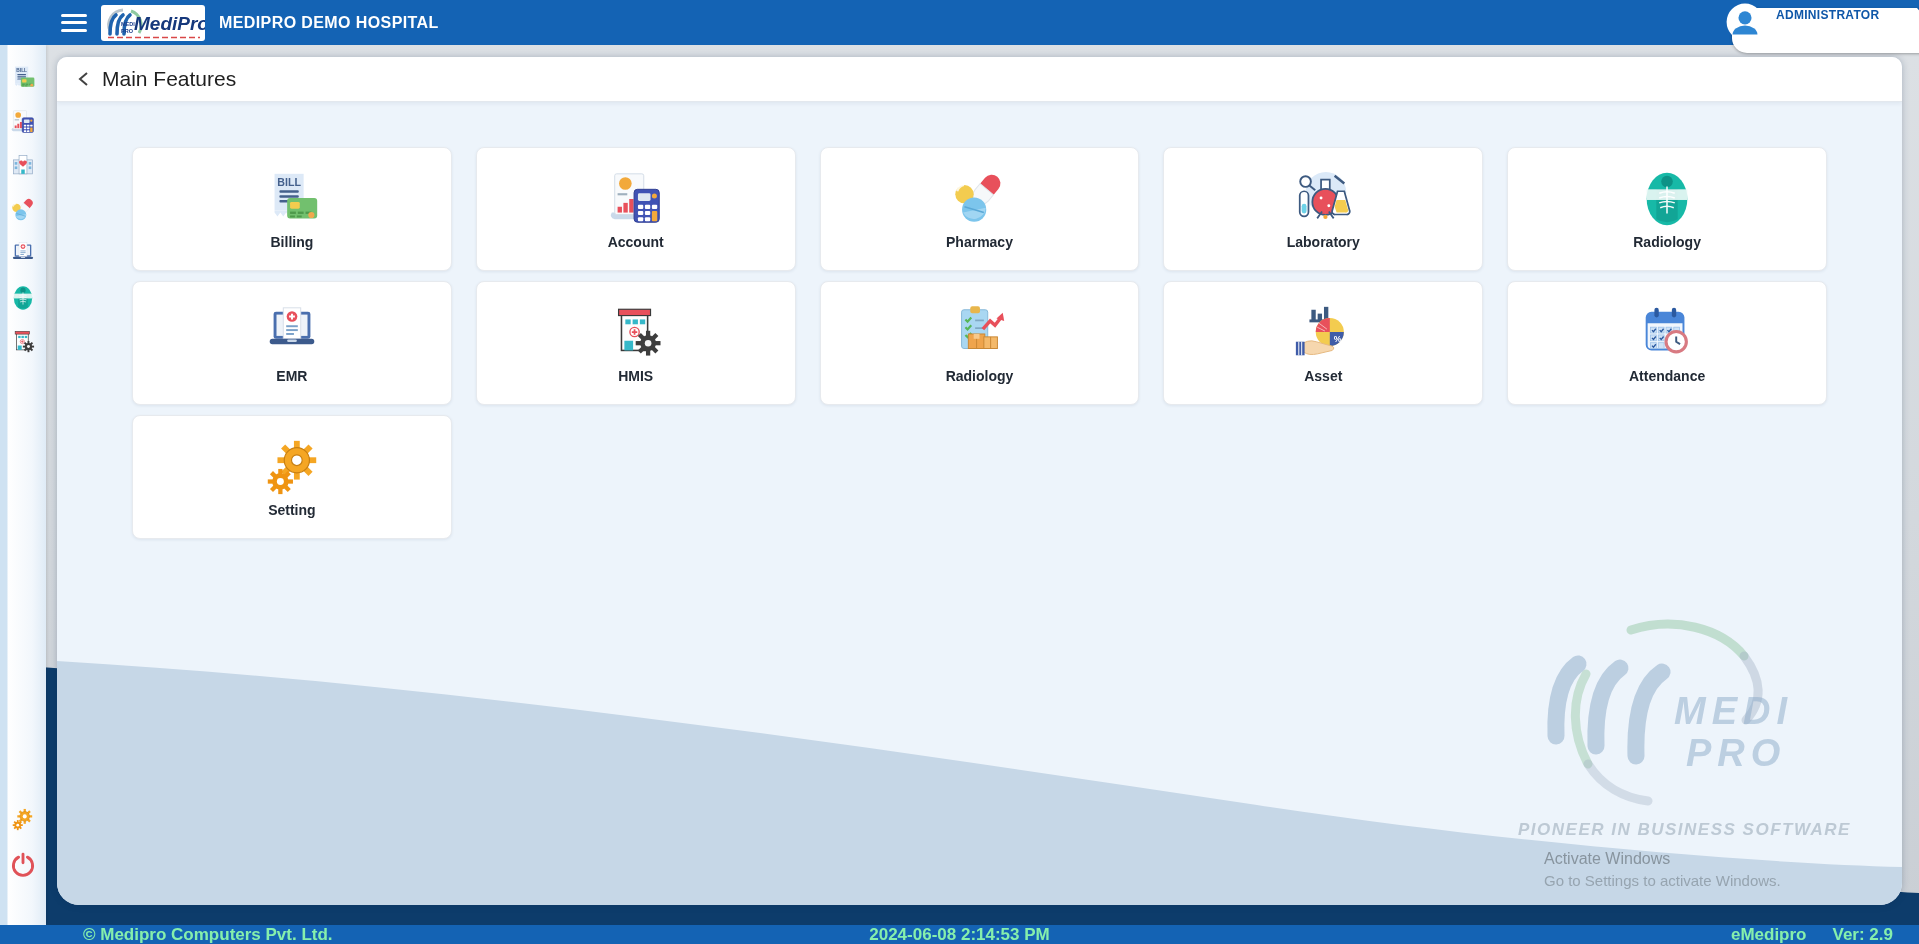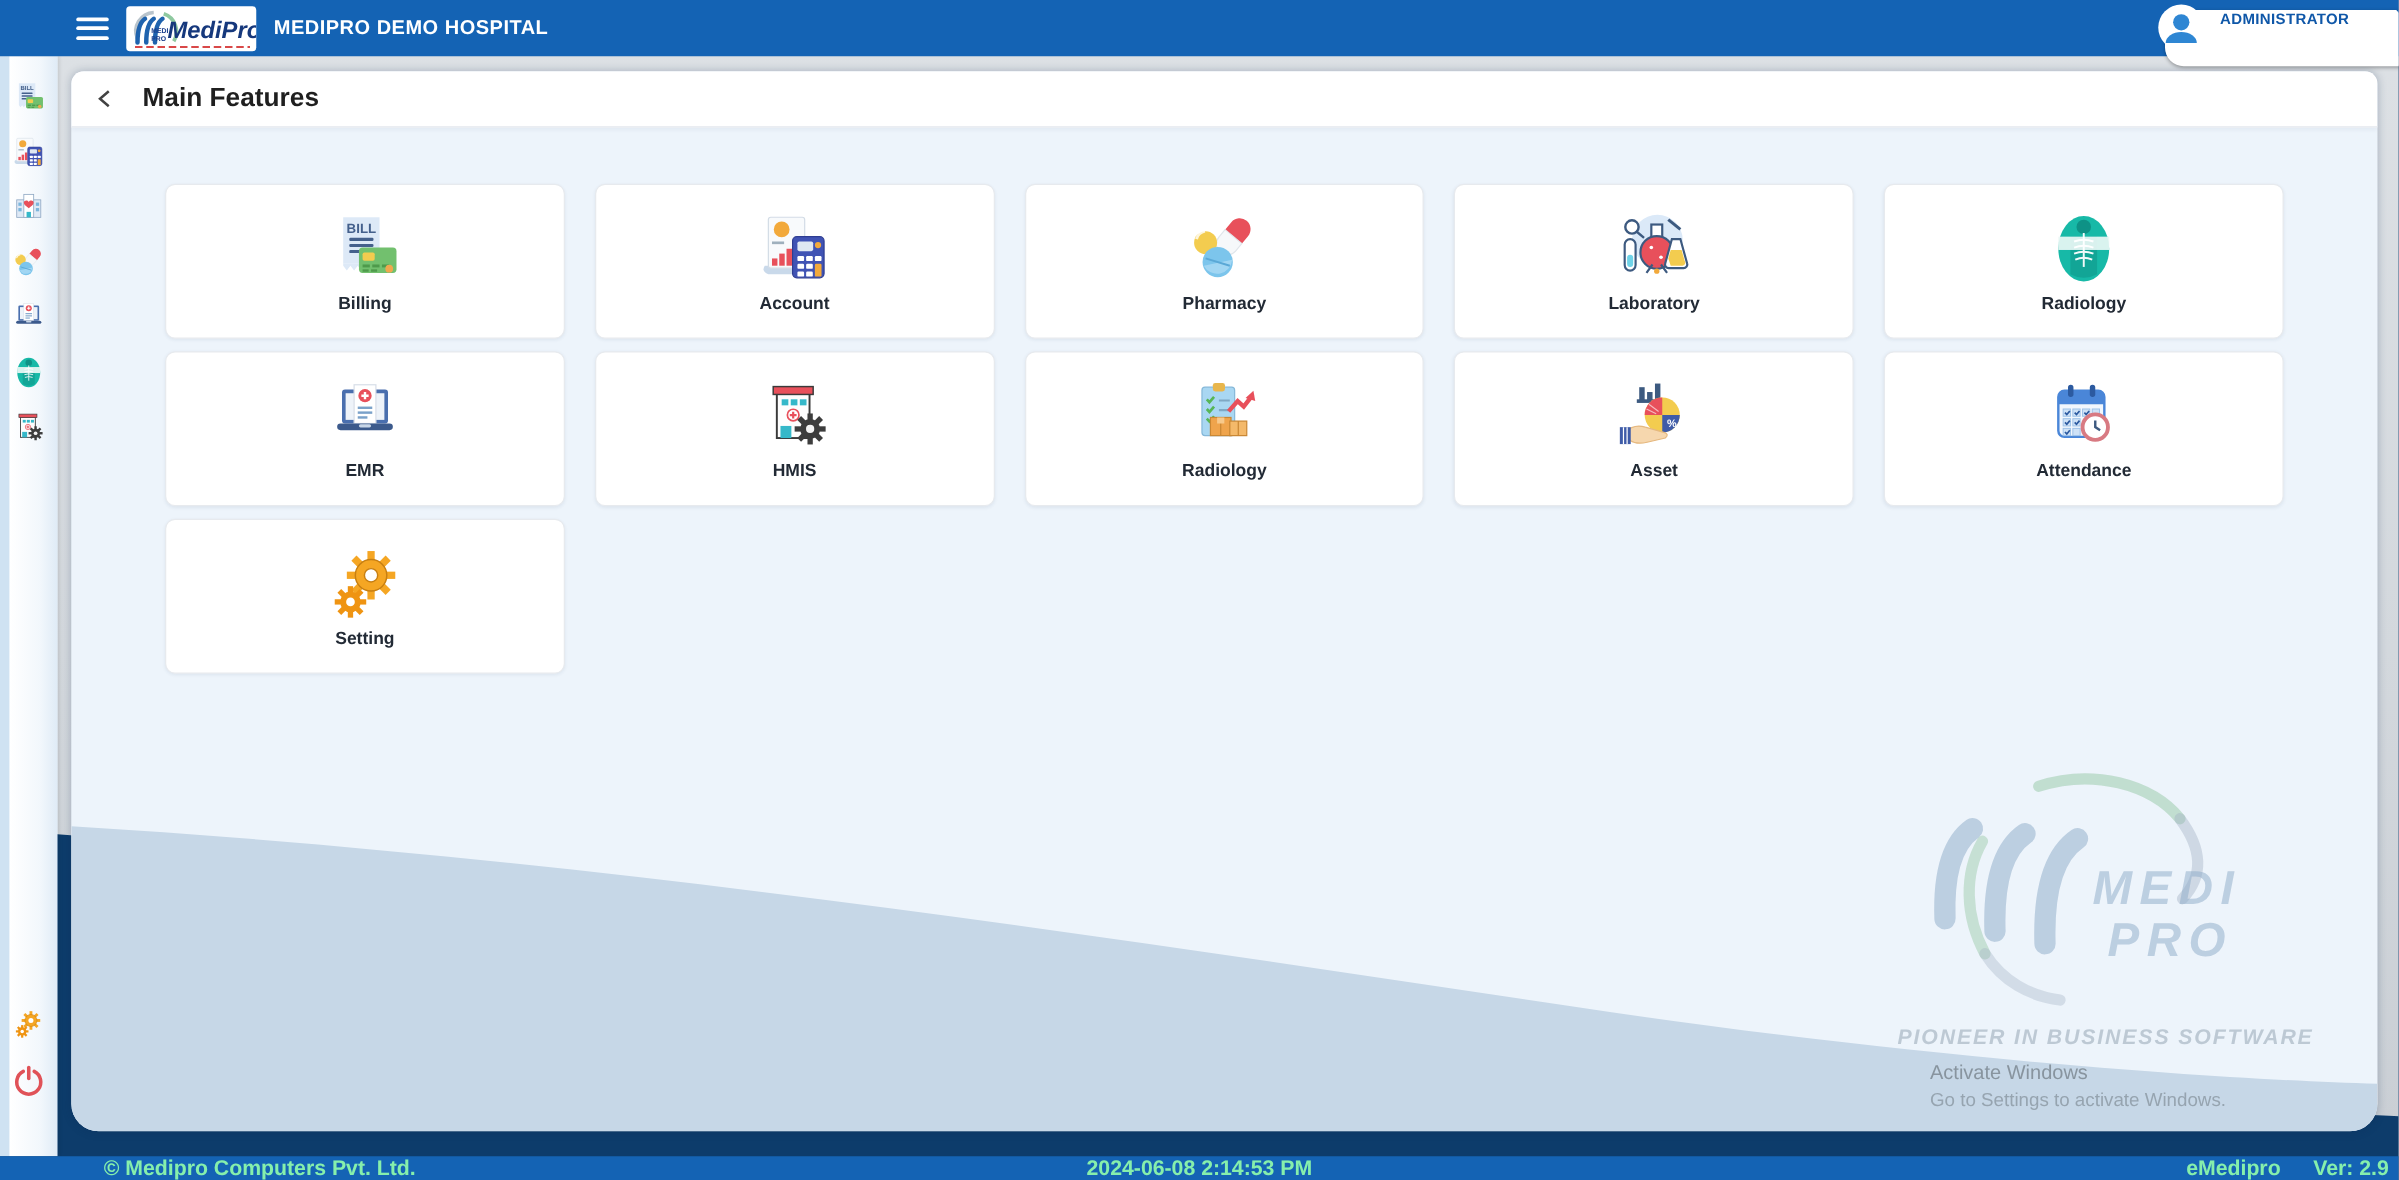--- a/index.html
+++ b/index.html
@@ -31,21 +31,21 @@
   .side-item{width:32px;height:30px;margin-bottom:14px;display:flex;align-items:center;justify-content:center;cursor:pointer;}
   .side-ic{width:28px;height:28px;}
   .side-bottom{position:absolute;left:0;width:100%;display:flex;justify-content:center;}
   
   .panel{position:absolute;left:57px;top:57px;width:1845px;height:848px;z-index:4;
          background:#edf4fb;border-radius:10px 10px 22px 22px;overflow:hidden;
          box-shadow:0 0 7px rgba(10,40,80,.25);}
   .features-bar{position:relative;height:44px;background:#ffffff;border-bottom:1px solid #e3e8ee;
                 box-shadow:0 2px 4px rgba(20,40,80,.06);display:flex;align-items:center;z-index:3;}
   .back-btn{width:30px;height:30px;margin-left:12px;display:flex;align-items:center;justify-content:center;cursor:pointer;border-radius:50%;}
-  .page-title{margin-left:15px;font-size:21px;font-weight:700;color:#1f1f1f;}
+  .page-title{margin-left:3px;font-size:21px;font-weight:400;color:#1f1f1f;}
   .panel-wave{position:absolute;left:0;bottom:0;width:100%;height:250px;z-index:0;}
   
   .grid{position:absolute;left:75px;right:75px;top:90px;z-index:2;
         display:grid;grid-template-columns:repeat(5,1fr);column-gap:24px;row-gap:10px;}
   .card{height:122px;background:#fff;border:1px solid #e7eaee;border-radius:8px;cursor:pointer;
         display:flex;flex-direction:column;align-items:center;justify-content:center;
         box-shadow:0 1px 3px rgba(30,50,90,.08);}
   .card-ic{width:62px;height:62px;}
   .card-label{margin-top:4px;font-size:14px;font-weight:bold;color:#222a35;}
   
@@ -53,21 +53,21 @@
   .wm-tagline{font-size:17px;font-weight:bold;font-style:italic;letter-spacing:1.5px;
               color:rgba(150,165,180,.55);margin:2px 0 10px 2px;}
   .activate{margin-left:28px;color:rgba(125,136,146,.85);}
   .activate .t1{font-size:16px;font-weight:300;}
   .activate .t2{font-size:15px;margin-top:4px;color:rgba(125,136,146,.65);}
   
   .footer{position:absolute;left:0;bottom:0;width:100%;height:19px;background:#1463b4;z-index:10;
           display:flex;align-items:center;color:#86efac;font-size:17px;font-weight:bold;}
   .foot-copy{margin-left:83px;}
   .foot-date{position:absolute;left:50%;transform:translateX(-50%);}
-  .foot-right{position:absolute;right:8px;display:flex;gap:26px;}
+  .foot-right{position:absolute;right:26px;display:flex;gap:26px;}
   svg text{font-family:"Liberation Sans",sans-serif;}
 </style>
 </head>
 <body>
 
 <svg width="0" height="0" style="position:absolute" aria-hidden="true">
 <defs>
   <symbol id="ic-billing" viewBox="0 0 64 64">
     <rect x="14" y="6" width="30" height="38" fill="#dde9f7"></rect>
     <path d="M14 44 H44 V46 L41 50 38 46 35 50 32 46 29 50 26 46 23 50 20 46 17 50 14 46 Z" fill="#dde9f7"></path>

